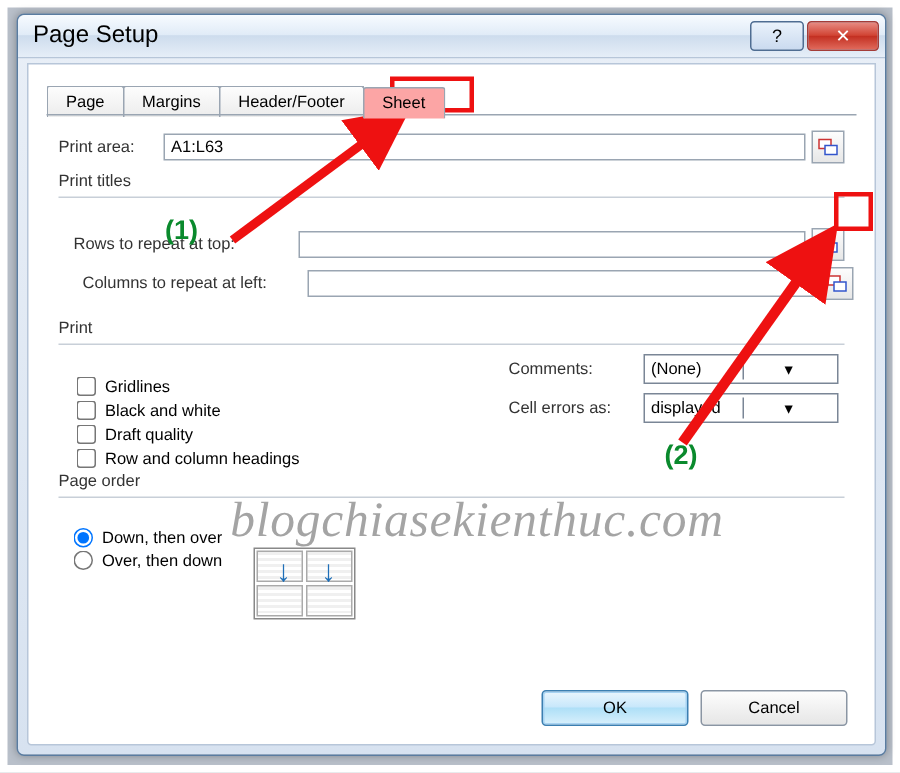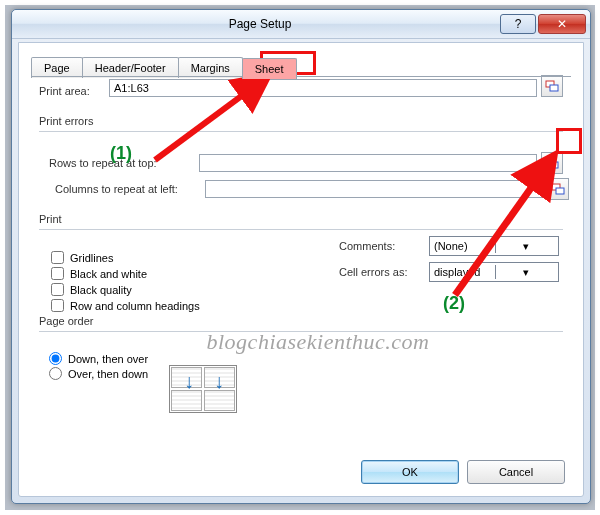--- a/index.html
+++ b/index.html
@@ -7,21 +7,21 @@
   
   .frame{position:absolute;left:0;top:0;width:590px;height:505px;background:#fff;border:5px solid #fff;}
   .frame-inner{position:absolute;left:0;top:0;right:0;bottom:0;background:#b9c0ca;}
 
   
   .window{position:absolute;left:6px;top:4px;width:578px;height:493px;border:1px solid #5a7ca0;border-radius:5px;
           background:linear-gradient(#e9eff7,#d7e2f0);box-shadow:0 0 6px rgba(0,0,0,.3);}
   .titlebar{height:28px;display:flex;align-items:center;padding:0 4px 0 10px;
             background:linear-gradient(#f7fbff,#e0ebf7 48%,#cddced 49%,#e6eef8);
             border-bottom:1px solid #b7c6d9;border-radius:5px 5px 0 0;}
-  .title{flex:1;font-size:12px;text-align:center;}
+  .title{flex:1;font-size:16px;}
   .winbtn{width:34px;height:18px;margin-left:2px;border:1px solid #4f6d92;border-radius:3px;
           display:flex;align-items:center;justify-content:center;font-size:12px;
           background:linear-gradient(#eaf2fb,#cadaef);}
   .winbtn.close{width:46px;border-color:#a33c38;color:#fff;
           background:linear-gradient(#e78b82,#d14333 48%,#c22d1f 49%,#e06a5c);}
   .client{position:absolute;left:6px;top:32px;right:6px;bottom:6px;background:#fff;border:1px solid #b7c6d9;
           border-radius:0 0 3px 3px;}
 
   
   .tabs{position:absolute;left:12px;top:14px;display:flex;}
@@ -56,21 +56,21 @@
   
   .preview{position:absolute;left:150px;top:322px;width:66px;height:46px;border:1px solid #888;background:#fff;
            display:grid;grid-template-columns:1fr 1fr;grid-template-rows:1fr 1fr;}
   .preview div{border:1px solid #aaa;margin:1px;background:repeating-linear-gradient(#f0f0f0,#f0f0f0 2px,#fff 2px,#fff 4px);}
   .preview .arrowv{position:absolute;left:14px;top:4px;font-size:20px;color:#1f6fb8;font-weight:bold;}
   .preview .arrowv2{position:absolute;left:44px;top:4px;font-size:20px;color:#1f6fb8;font-weight:bold;}
 
   
   .red-box{position:absolute;border:3px solid #e11;box-sizing:border-box;pointer-events:none;}
   .anno{position:absolute;font-weight:bold;font-size:18px;color:#0a8a2d;pointer-events:none;}
-  .watermark{position:absolute;left:0;right:0;top:324px;text-align:center;font-size:22px;color:#9b9b9b;
+  .watermark{position:absolute;left:0;right:0;top:324px;text-align:center;font-size:33px;color:#9b9b9b;
              font-family:Georgia,serif;font-style:italic;pointer-events:none;opacity:.9;letter-spacing:.5px;margin-left:36px;}
 
   
   .arrows{position:absolute;left:0;top:0;width:100%;height:100%;pointer-events:none;}
 
   .u{ text-decoration:underline; }
 </style>
 </head>
 <body>
 
@@ -82,38 +82,38 @@
       <div class="titlebar">
         <div class="title">Page Setup</div>
         <div class="winbtn">?</div>
         <div class="winbtn close">✕</div>
       </div>
 
       <div class="client">
         <div class="tabline"></div>
         <div class="tabs">
           <div class="tab">Page</div>
+          <div class="tab">Margins</div>
           <div class="tab">Header/Footer</div>
-          <div class="tab">Margins</div>
           <div class="tab active">Sheet</div>
         </div>
 
-        <div class="row" style="top:32px;align-items:flex-end;">
+        <div class="row" style="top:44px;">
           <span class="lbl" style="width:70px;">Print area:</span>
           <input class="txt" value="A1:L63" style="">
           <div class="rangebtn">
             <svg viewBox="0 0 14 14">
                   <rect x="1" y="2" width="8" height="6" fill="#fff" stroke="#c33"></rect>
                   <rect x="5" y="6" width="8" height="6" fill="#fff" stroke="#35c"></rect>
                 </svg>
           </div>
         </div>
 
         <div class="group" style="top:72px;">
-          <div class="group-title">Print errors</div>
+          <div class="group-title">Print titles</div>
           <div class="group-box">
             <div class="row" style="position:relative;left:0;right:0;margin:2px 0;">
               <span class="lbl" style="width:150px;padding-left:10px;">Rows to repeat at top:</span>
               <input class="txt" value="" style="">
               <div class="rangebtn">
                 <svg viewBox="0 0 14 14">
                       <rect x="1" y="2" width="8" height="6" fill="#fff" stroke="#c33"></rect>
                       <rect x="5" y="6" width="8" height="6" fill="#fff" stroke="#35c"></rect>
                     </svg>
               </div>
@@ -137,21 +137,21 @@
             <label class="chk">
                   <input type="checkbox" style="">
                   <span>Gridlines</span>
                 </label>
             <label class="chk">
                   <input type="checkbox" style="">
                   <span>Black and white</span>
                 </label>
             <label class="chk">
                   <input type="checkbox" style="">
-                  <span>Black quality</span>
+                  <span>Draft quality</span>
                 </label>
             <label class="chk">
                   <input type="checkbox" style="">
                   <span>Row and column headings</span>
                 </label>
 
             <div style="position:absolute;left:300px;top:6px;display:flex;align-items:center;width:220px;justify-content:flex-end;">
               <span class="lbl" style="width:90px;">Comments:</span>
               <div class="dd" style="flex:1;">
                 <span>(None)</span>

